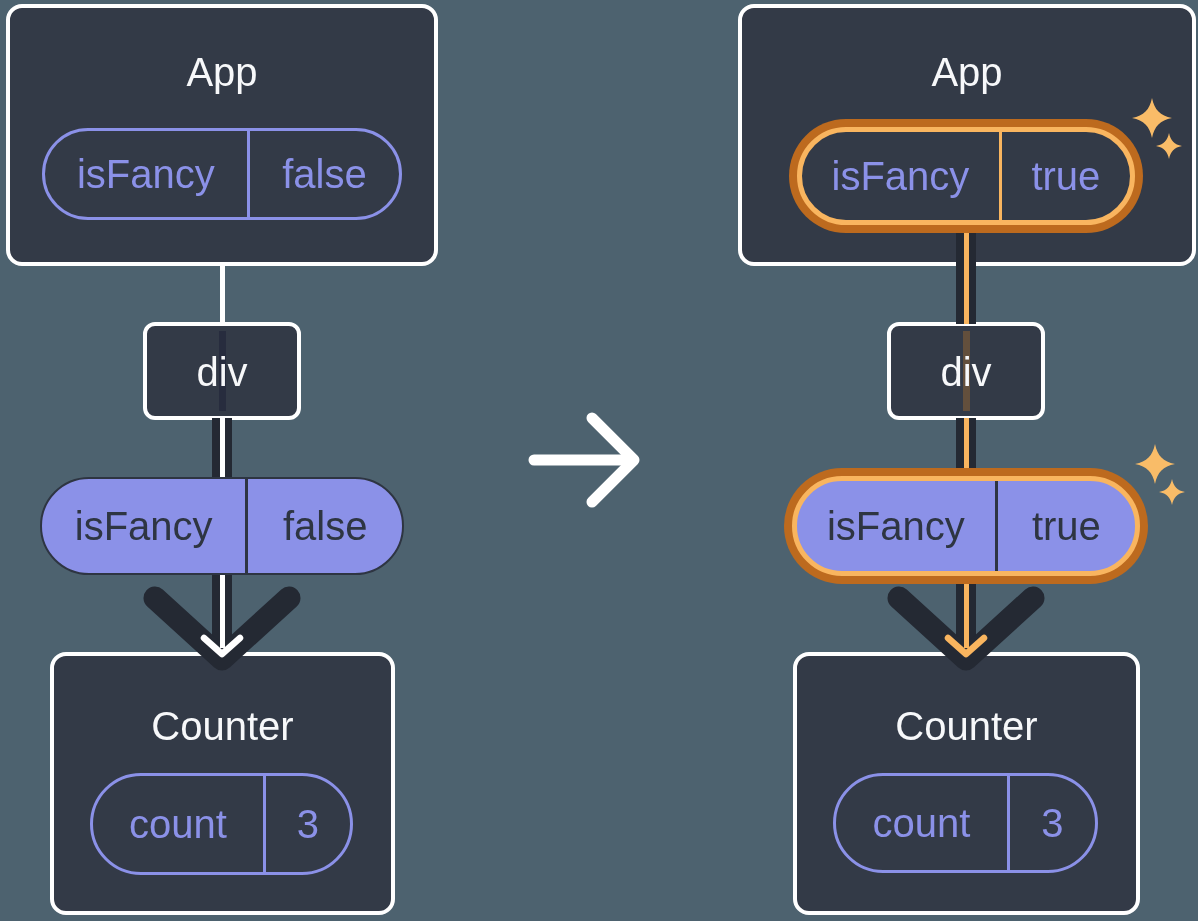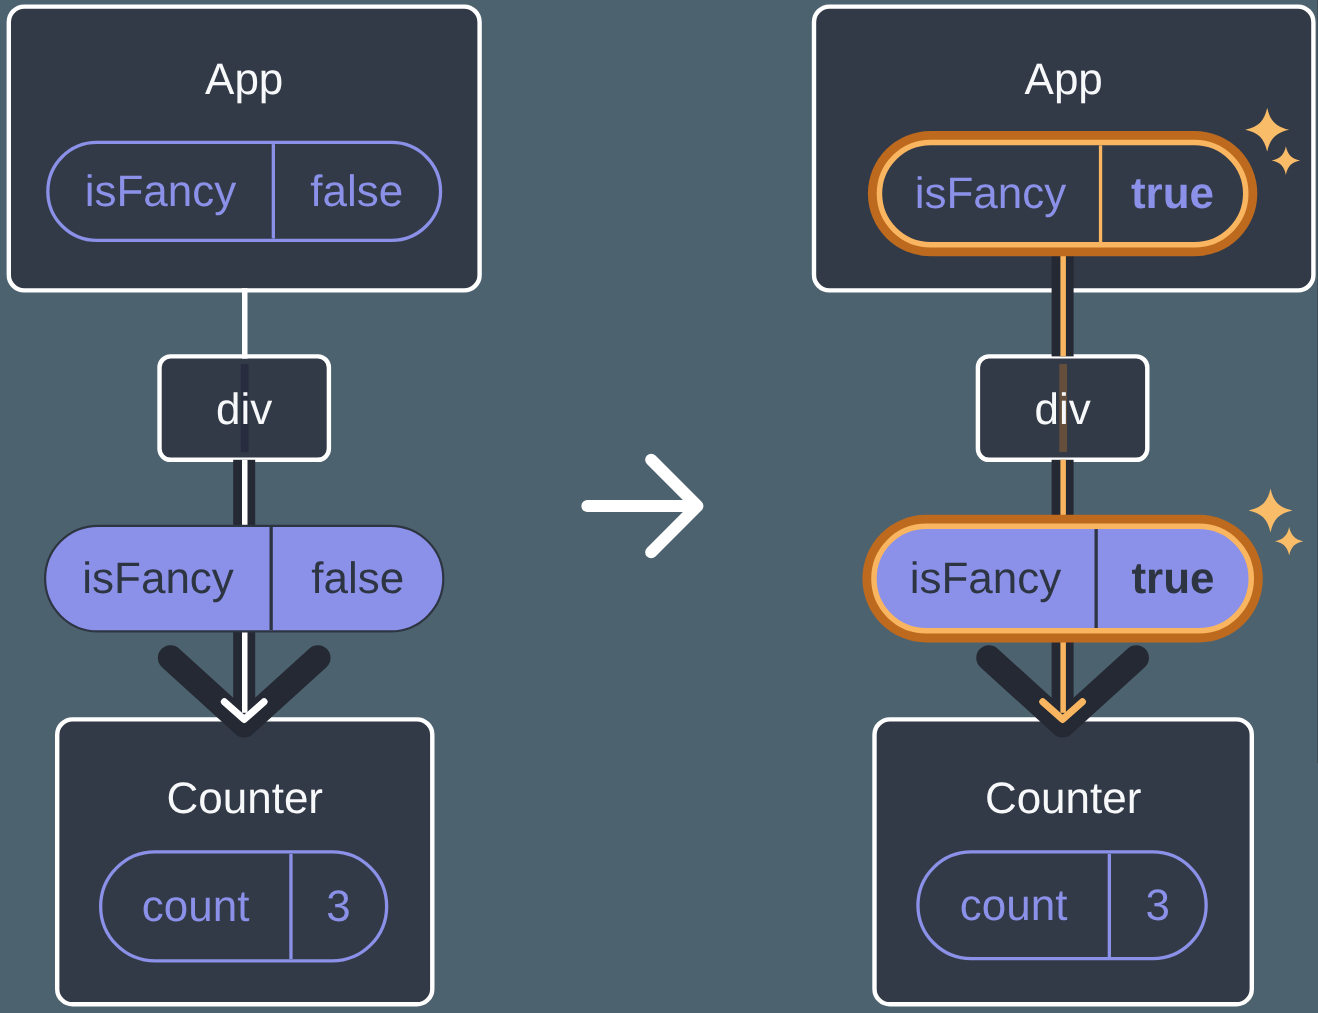--- a/index.html
+++ b/index.html
@@ -48,21 +48,21 @@
   .pill-solid{background:var(--purple,#8B91E8);border:2px solid var(--dark-text,#2E3542);color:var(--dark-text,#2E3542);}
   .pill-solid .seg2{border-left:3px solid var(--dark-text,#2E3542);}
   .pill-glow{
     border:5px solid var(--orange-light,#F9B55F);
     box-shadow:0 0 0 8px var(--orange-dark,#BD6A1E);
   }
   .pill-glow-dark{background:var(--box-fill,#333A47);color:var(--purple,#8B91E8);}
   .pill-glow-dark .seg2{border-left:3px solid var(--orange-light,#F9B55F);}
   .pill-glow-purple{background:var(--purple,#8B91E8);color:var(--dark-text,#2E3542);}
   .pill-glow-purple .seg2{border-left:3px solid var(--dark-text,#2E3542);}
-  .bold{font-weight:bold;}
+  .bold{font-weight:normal;}
 
   
   .pipe{position:absolute;width:20px;background:var(--pipe,#242933);z-index:2;}
   .core{position:absolute;width:5px;z-index:2;}
   .core-hi{z-index:4;}
   .core-white{background:#FFFFFF;}
   .core-orange{background:var(--orange-light,#F9B55F);}
   .faint-line{position:absolute;width:7px;top:5px;bottom:5px;z-index:1;}
 
   svg{display:block;}

